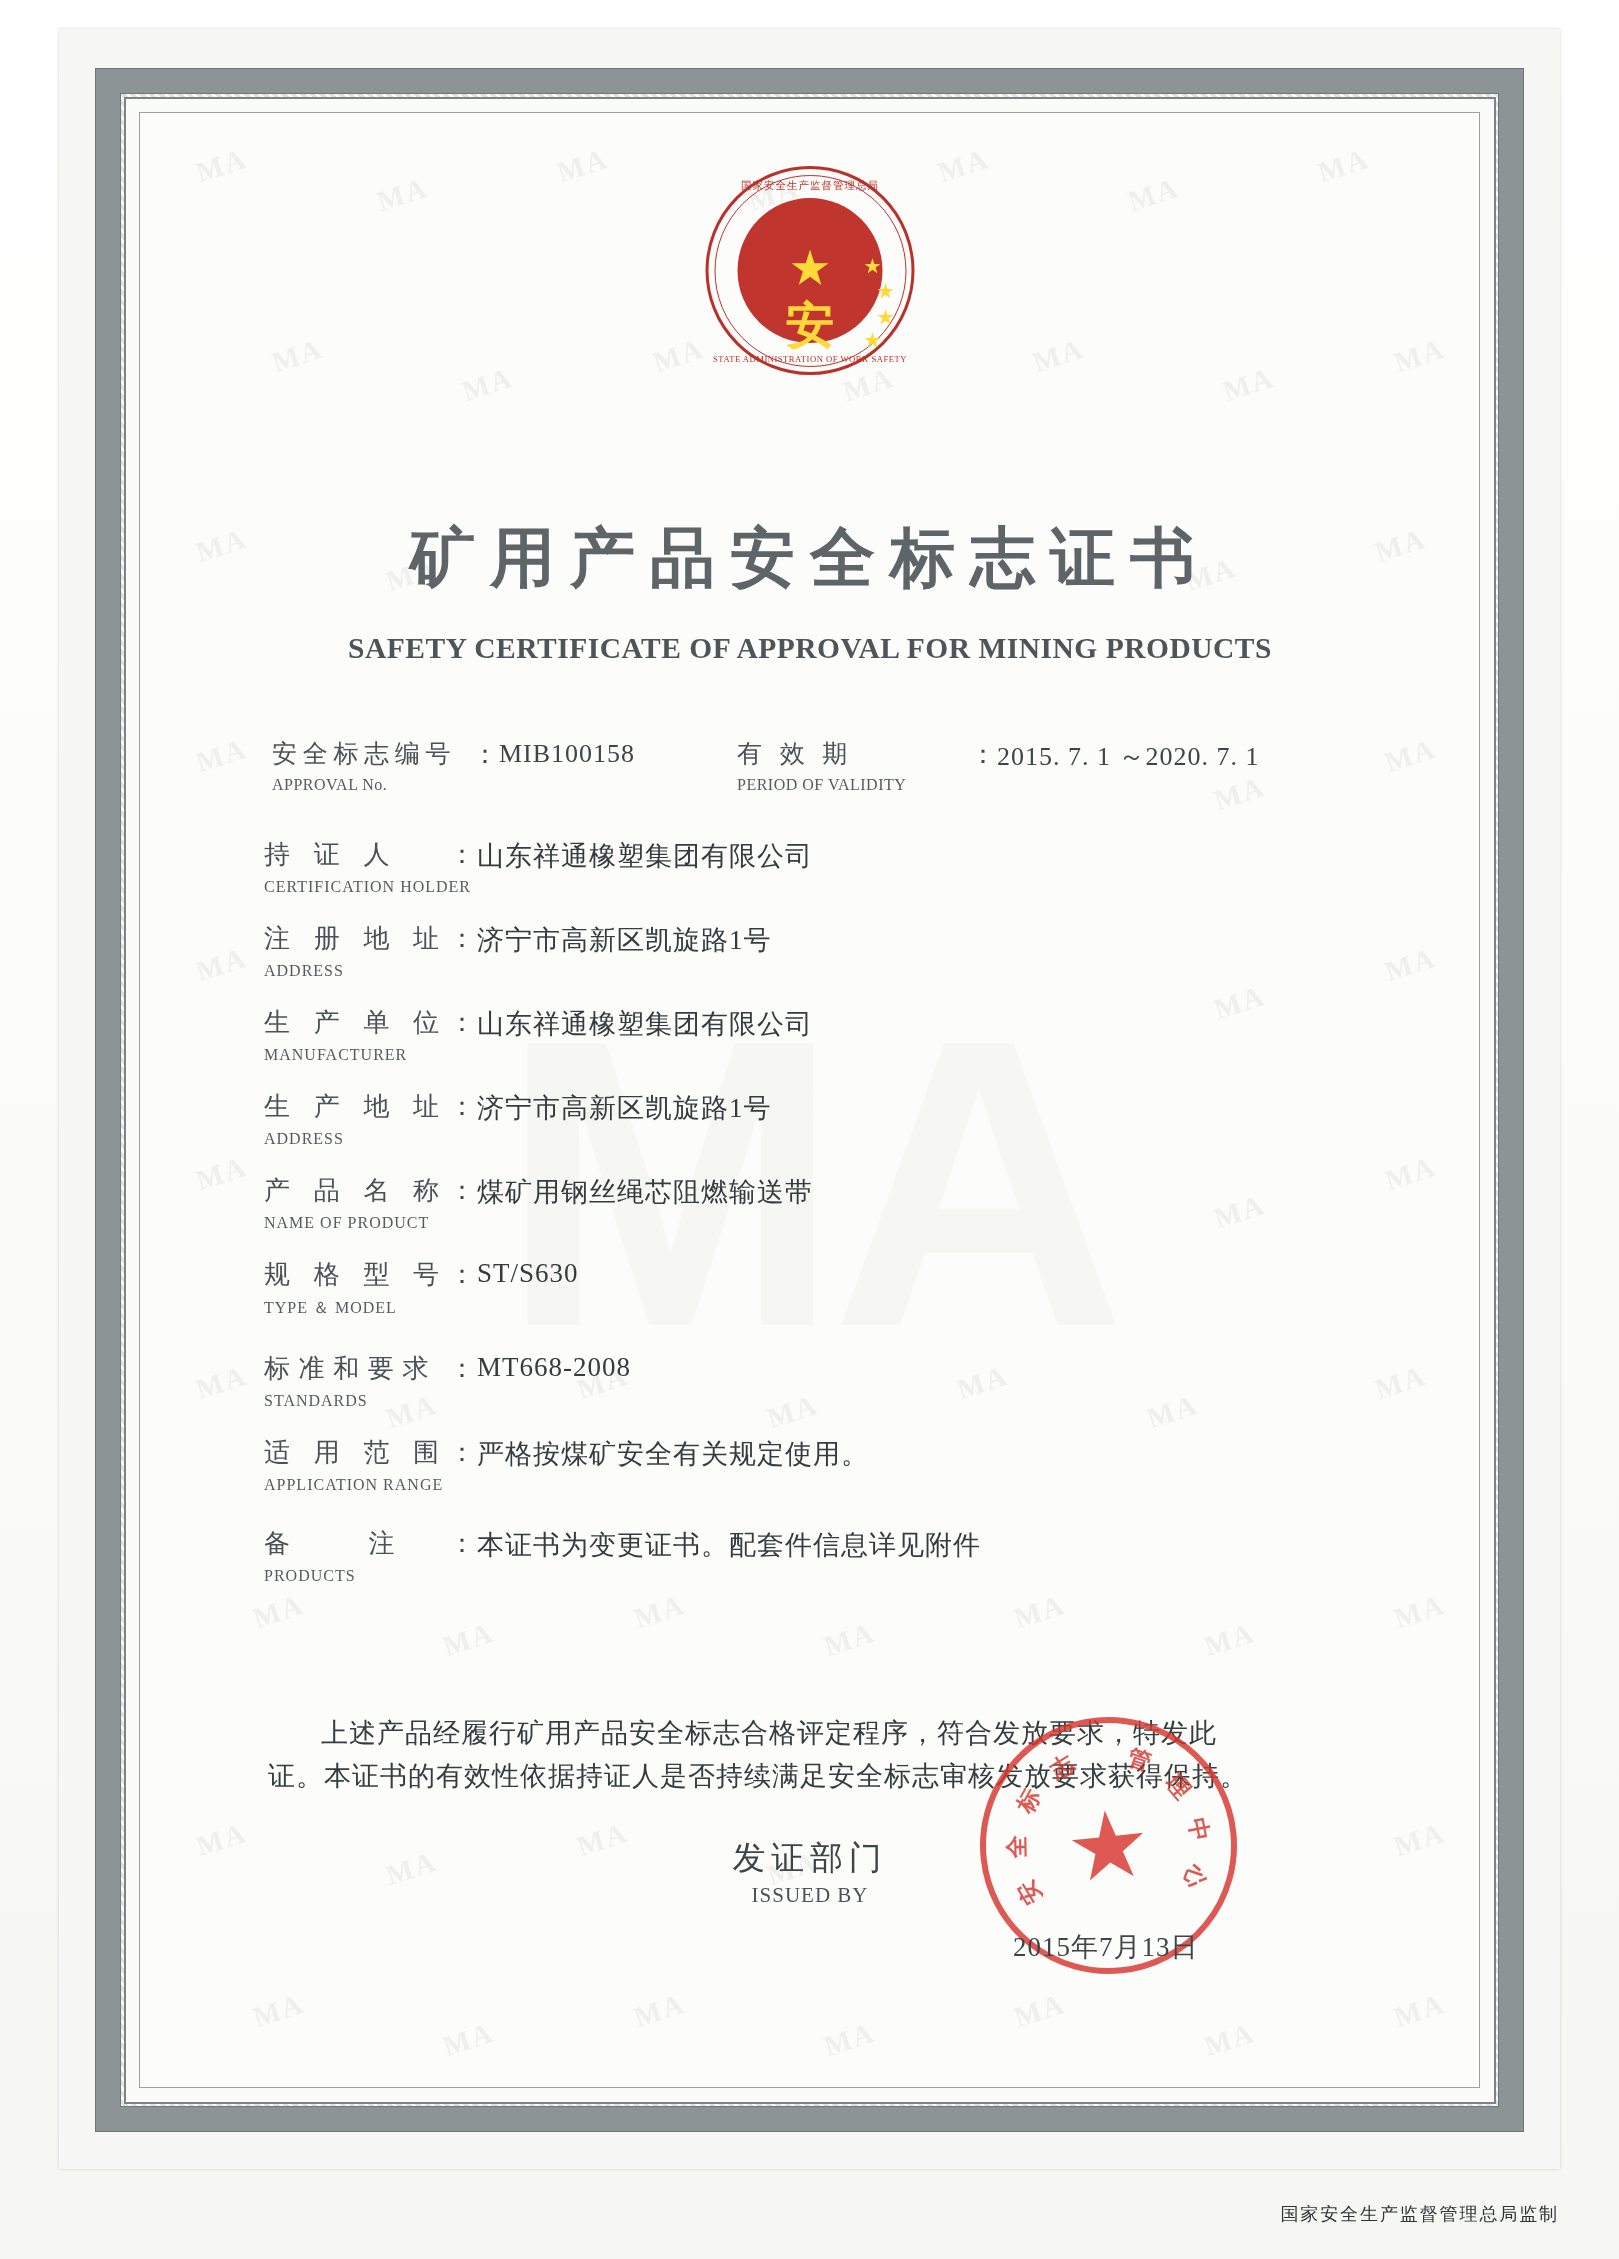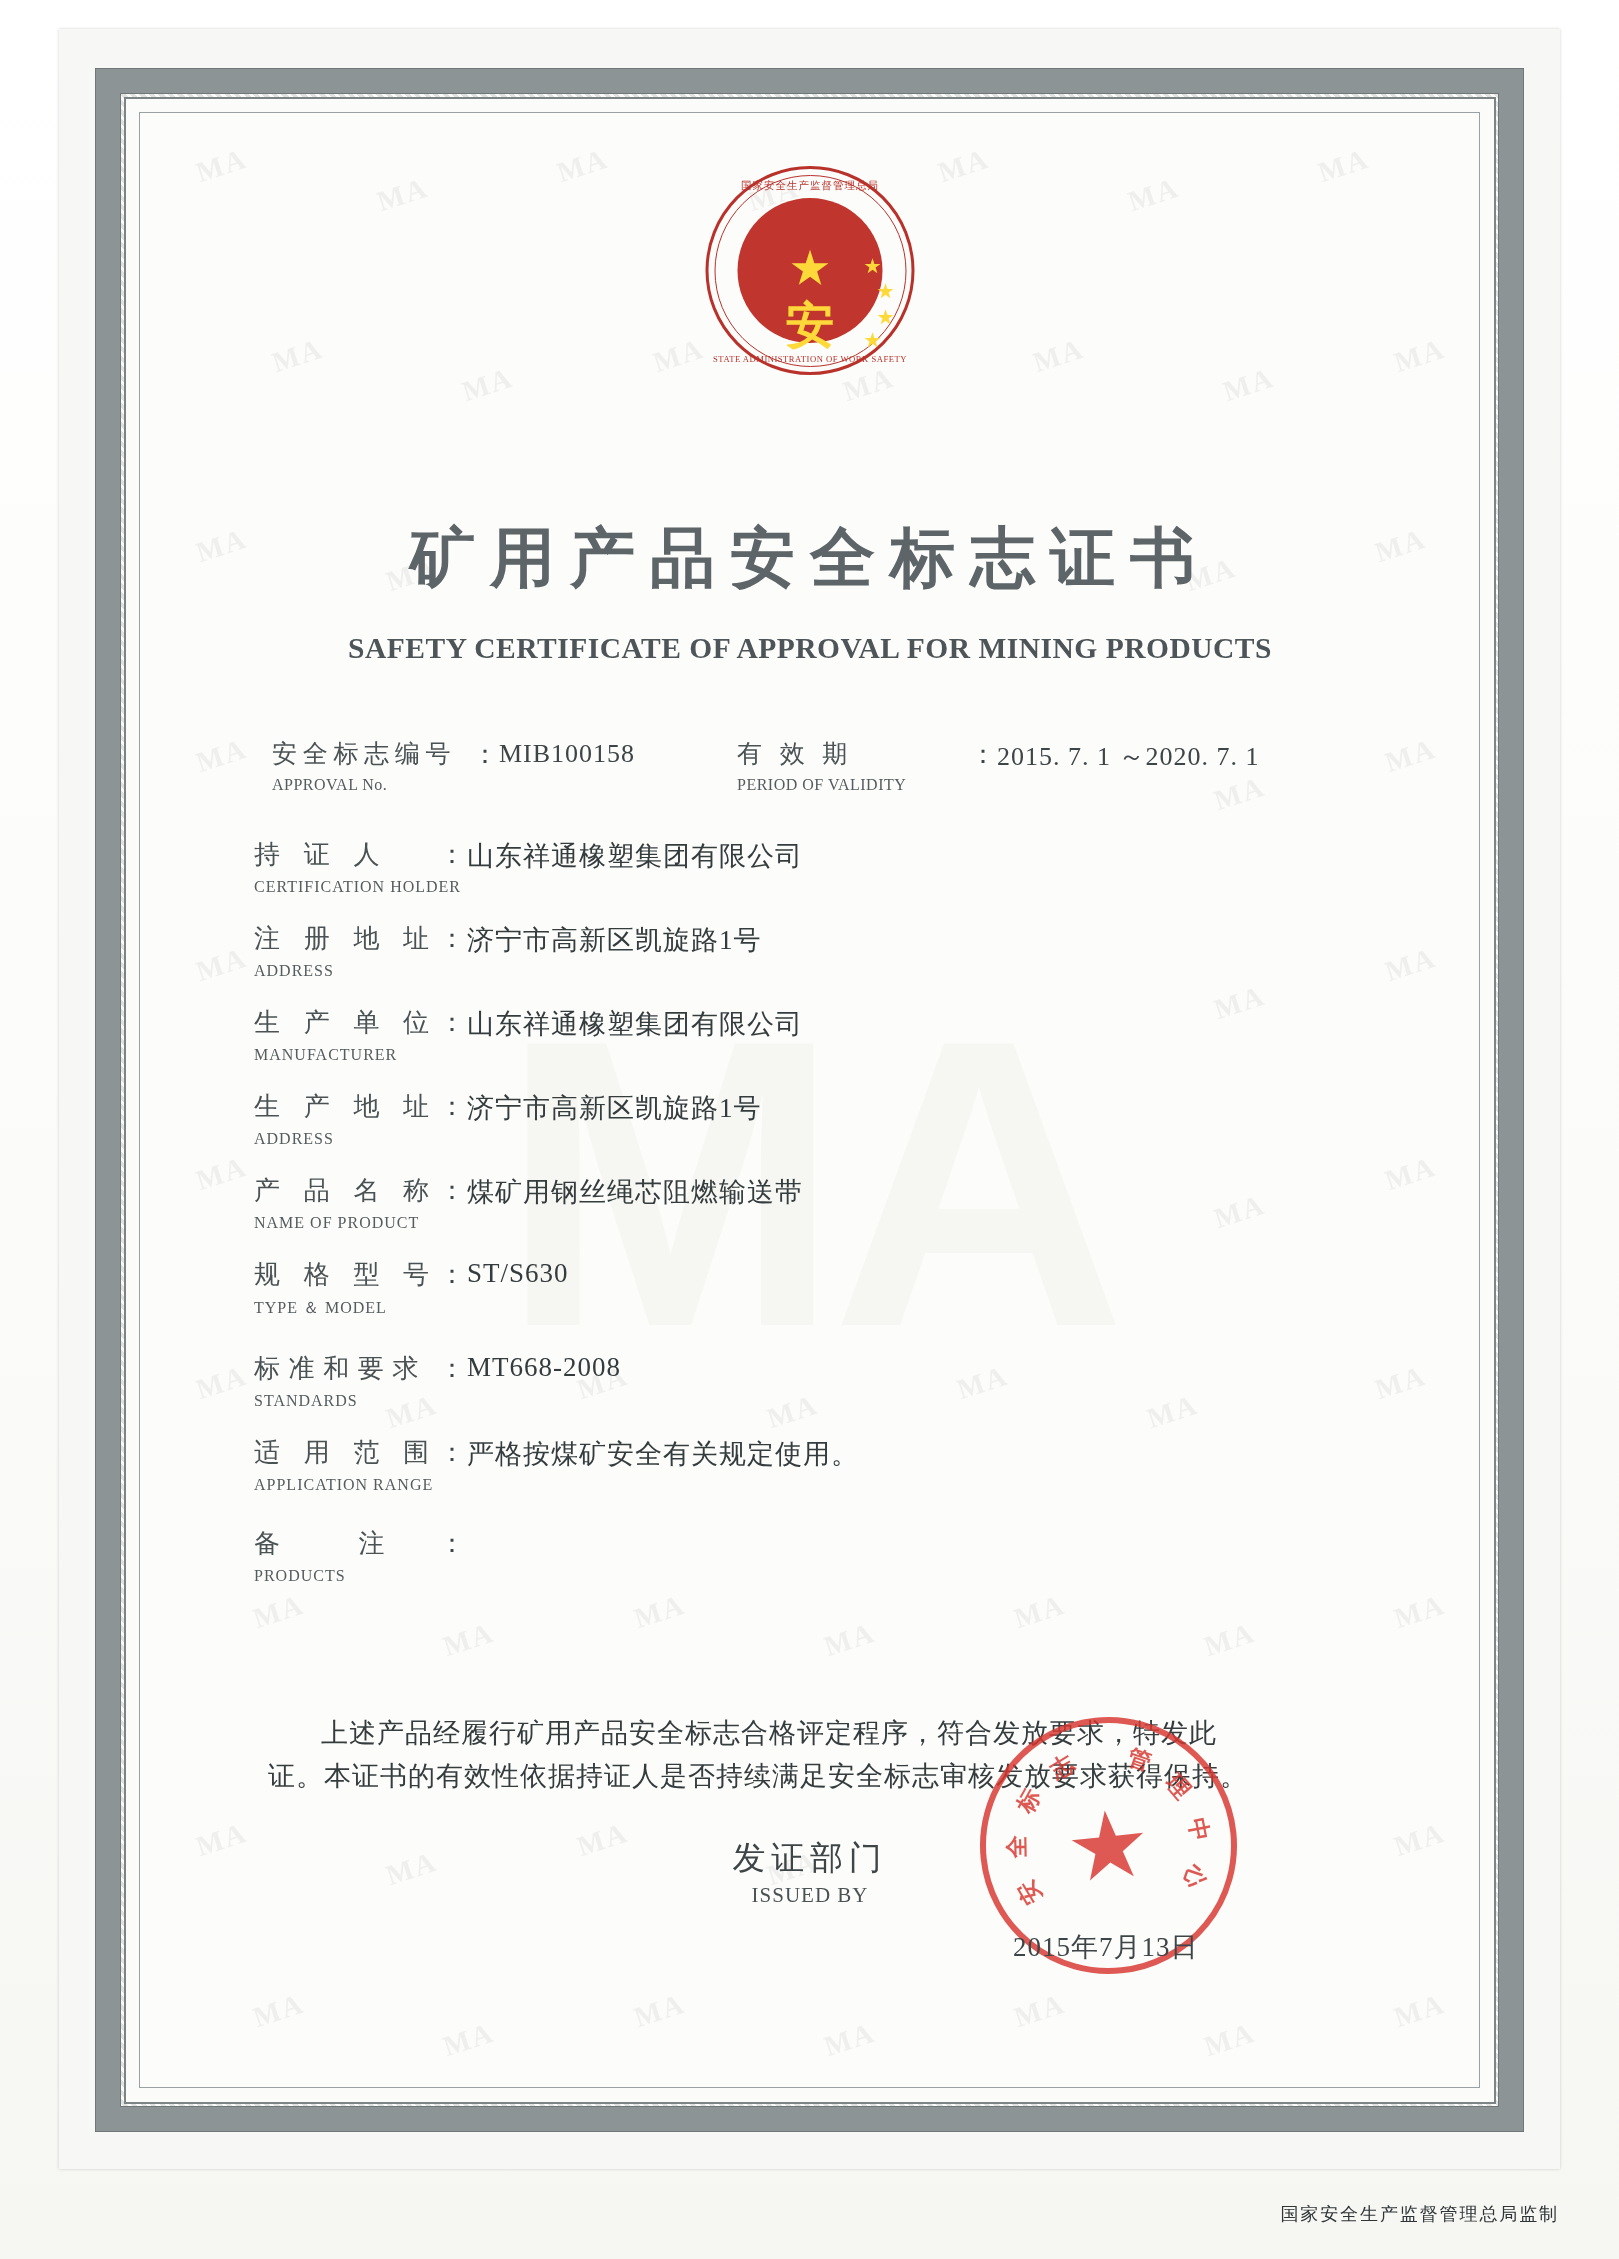--- a/index.html
+++ b/index.html
@@ -133,21 +133,21 @@
   .val{font-size:26px;color:#3e4547;letter-spacing:1px;white-space:nowrap;
        font-family:"Liberation Serif",serif;}
   .val-cn{font-size:26px;color:#3e4547;letter-spacing:1px;white-space:nowrap;}
 
   .appr-no-lbl{width:200px;}
   .appr-no-val{width:238px;padding-top:1.9px;}
   .validity-lbl{width:233px;}
   .validity-val{padding-top:1.9px;}
 
   
-  .fields{position:absolute;left:254px;top:837px;width:1122px;}
+  .fields{position:absolute;left:264px;top:837px;width:1122px;}
   .row{display:flex;align-items:flex-start;margin-bottom:25px;}
   .row .labels{width:185px;flex:0 0 185px;}
   .row .labels .lbl-cn{font-size:26px;letter-spacing:8.6px;}
   .row .labels .lbl-en{font-size:16px;letter-spacing:1px;}
   .row .colon{font-size:26px;color:#3e4547;padding:0 1.9px 0 0;}
   .row .value{padding-top:1px;font-size:27px;color:#353c3e;letter-spacing:1px;}
   .row.gap{margin-top:32px;}
 
   
   .statement{
@@ -374,20 +374,21 @@
       <div class="colon">：</div>
       <div class="value">严格按煤矿安全有关规定使用。</div>
     </div>
 
     <div class="row gap">
       <div class="labels">
         <div class="lbl-cn" style="letter-spacing:36px;">备 注</div>
         <div class="lbl-en">PRODUCTS</div>
       </div>
       <div class="colon">：</div>
+      <div class="value">本证书为变更证书。配套件信息详见附件</div>
     </div>
   </div>
 
   <div class="statement">
     <span class="indent">上述产品经履行矿用产品安全标志合格评定程序，符合发放要求，特发此</span>
     <span>证。本证书的有效性依据持证人是否持续满足安全标志审核发放要求获得保持。</span>
   </div>
 
   <div class="issued">
     <div class="cn">发证部门</div>

